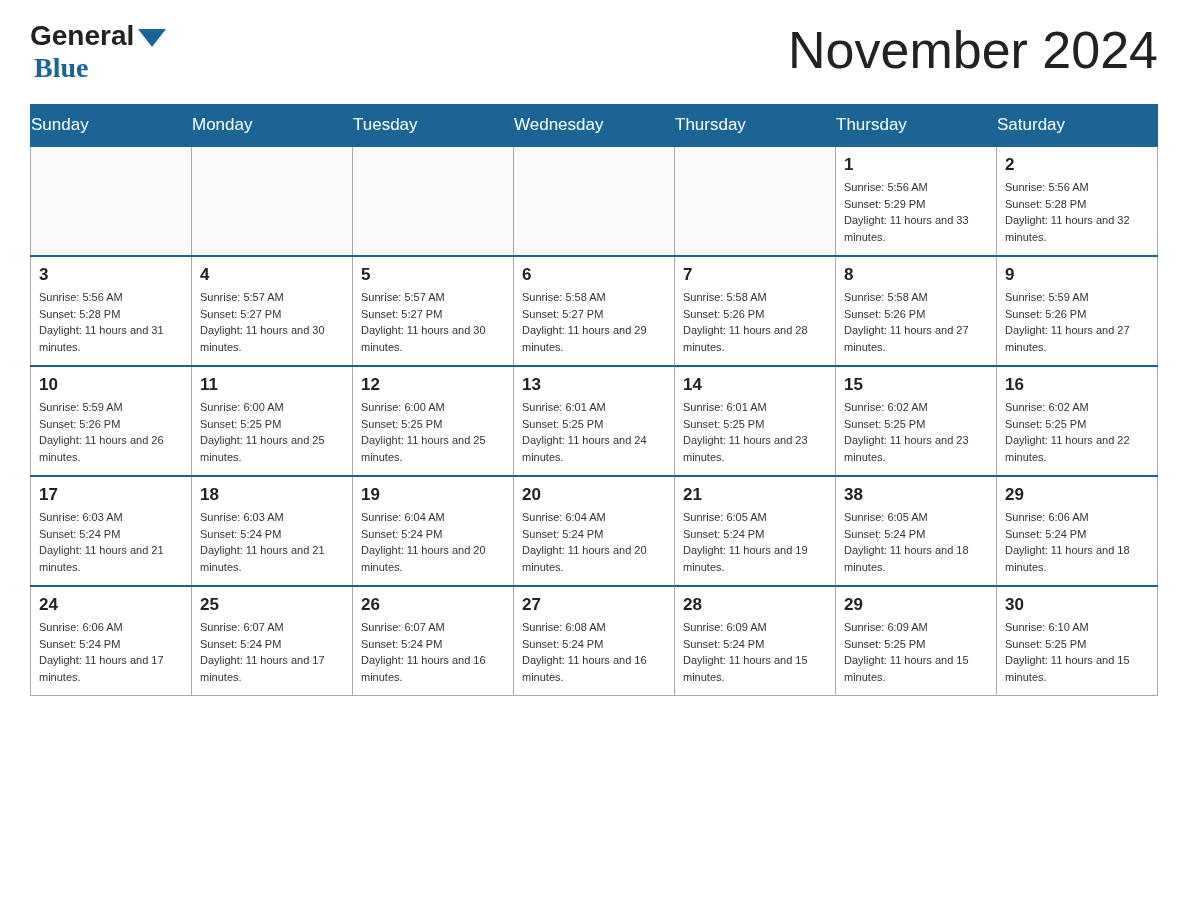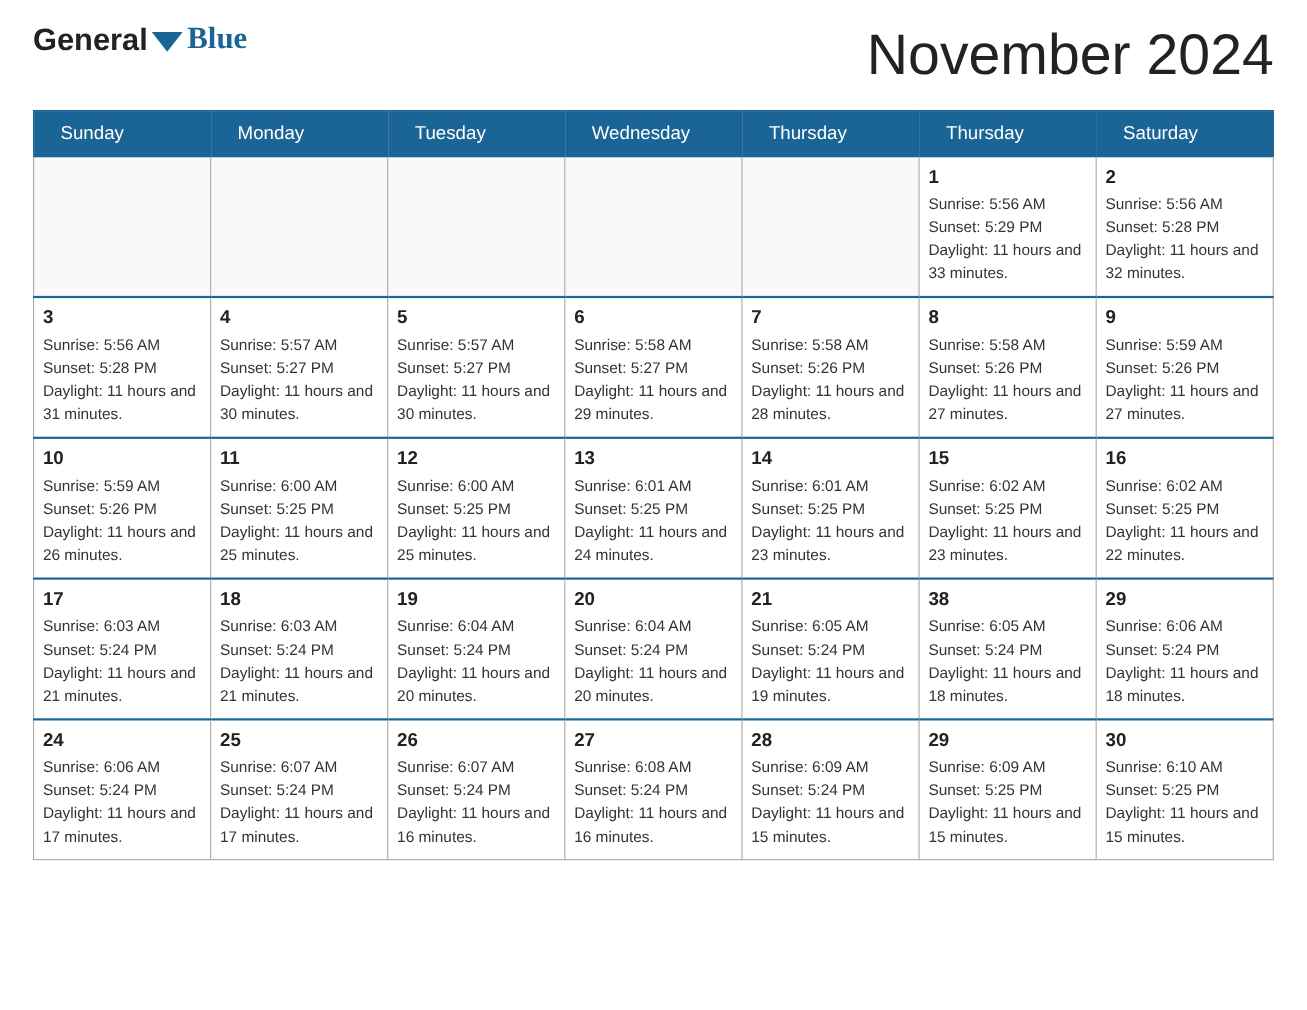--- a/index.html
+++ b/index.html
@@ -11,21 +11,21 @@
       padding: 20px 30px;
     }
     .header {
       display: flex;
       justify-content: space-between;
       align-items: flex-start;
       margin-bottom: 20px;
     }
     .logo {
       display: flex;
-      flex-direction: row;
+      flex-direction: column;
       align-items: flex-start;
     }
     .logo-general {
       font-size: 28px;
       font-weight: bold;
       color: #222;
       display: flex;
       align-items: center;
     }
     .logo-arrow {
@@ -58,41 +58,41 @@
       margin-top: 4px;
     }
     .calendar {
       width: 100%;
       border-collapse: collapse;
       border: 1px solid #aaa;
     }
     .calendar th {
       background: #1a6496;
       color: #fff;
-      padding: 10px 24px;
+      padding: 10px 0;
       font-size: 17px;
       font-weight: normal;
       text-align: left;
       border: 1px solid #1a6496;
     }
     .calendar td {
       vertical-align: top;
       padding: 8px 8px 10px 8px;
       border: 1px solid #aaa;
       width: 14.28%;
       min-height: 110px;
     }
     .day-num {
       font-size: 17px;
       font-weight: bold;
       color: #222;
       margin-bottom: 4px;
     }
     .day-info {
-      font-size: 14px;
+      font-size: 11px;
       color: #333;
       line-height: 1.5;
     }
     .empty-cell {
       background: #f9f9f9;
     }
     .week-row td {
       border-top: 2px solid #1a6496;
     }
   </style>

